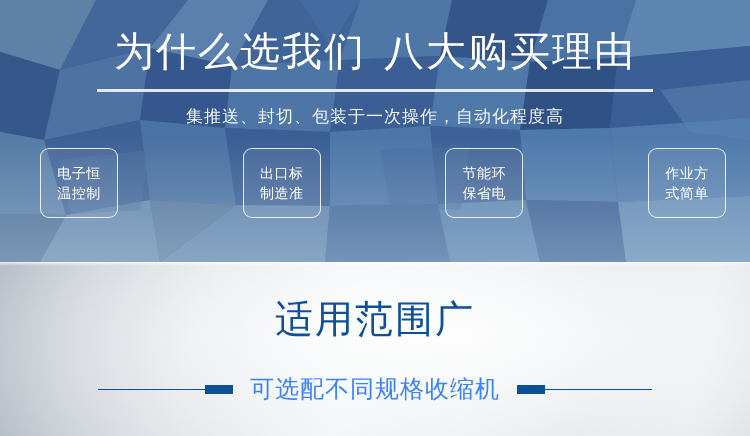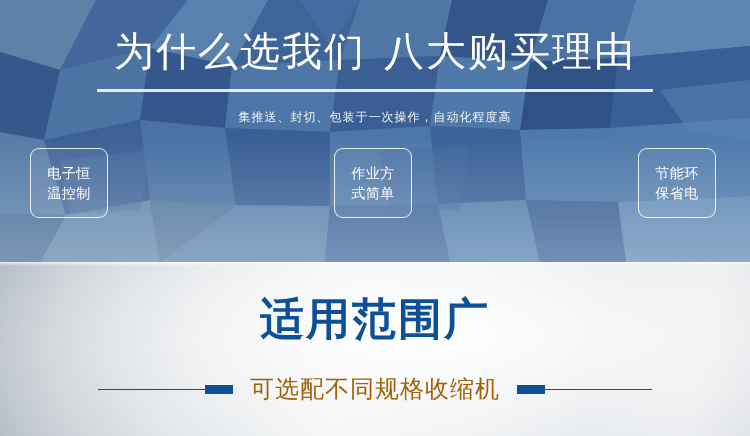--- a/index.html
+++ b/index.html
@@ -81,31 +81,31 @@
     background: rgba(255,255,255,0.85);
   }
 
   .hero-sub {
     position: absolute;
     top: 104px;
     left: 0;
     width: 750px;
     text-align: center;
     color: #f2f5f8;
-    font-size: 12px;
+    font-size: 17px;
     line-height: 26px;
     letter-spacing: 1px;
     white-space: nowrap;
   }
 
   
   .features {
     position: absolute;
     top: 148px;
-    left: 30px;
+    left: 40px;
     width: 686px;
     height: 70px;
     display: flex;
     justify-content: space-between;
   }
   .feature-box {
     width: 78px;
     height: 70px;
     box-sizing: border-box;
     border: 1px solid rgba(255,255,255,0.85);
@@ -152,23 +152,23 @@
     background: linear-gradient(to bottom, rgba(255,255,255,0.75), rgba(255,255,255,0));
   }
 
   .bottom-title {
     position: absolute;
     top: 297px;
     left: 0;
     width: 750px;
     text-align: center;
     color: #0d5097;
-    font-size: 44px;
+    font-size: 38px;
     line-height: 44px;
-    font-weight: bold;
+    font-weight: normal;
     letter-spacing: 2px;
     white-space: nowrap;
   }
 
   .deco-row {
     position: absolute;
     top: 370px;
     left: 0;
     width: 750px;
     height: 38px;
@@ -182,21 +182,21 @@
     background: #0d5097;
   }
   .deco-block {
     width: 28px;
     height: 9px;
     background: #0d5097;
   }
   .deco-gap-l { width: 17px; }
   .deco-gap-r { width: 17px; }
   .deco-text {
-    color: #a16207;
+    color: #3b82f6;
     font-size: 24px;
     line-height: 34px;
     letter-spacing: 1px;
     white-space: nowrap;
   }
 </style>
 </head>
 <body>
 
 <div id="banner">
@@ -259,30 +259,34 @@
 
       <div class="hero-sub">集推送、封切、包装于一次操作，自动化程度高</div>
 
       <div class="features">
 
         <div class="feature-box">
           <span class="ln">电子恒</span>
           <span class="ln">温控制</span>
         </div>
 
-
+        <div class="feature-box">
+          <span class="ln">出口标</span>
+          <span class="ln">制造准</span>
+        </div>
+
+
+        <div class="feature-box">
+          <span class="ln">节能环</span>
+          <span class="ln">保省电</span>
+        </div>
 
         <div class="feature-box">
           <span class="ln">作业方</span>
           <span class="ln">式简单</span>
-        </div>
-
-        <div class="feature-box">
-          <span class="ln">节能环</span>
-          <span class="ln">保省电</span>
         </div>
 
 
 
 
       </div>
 
     </div>
   </div>
 

